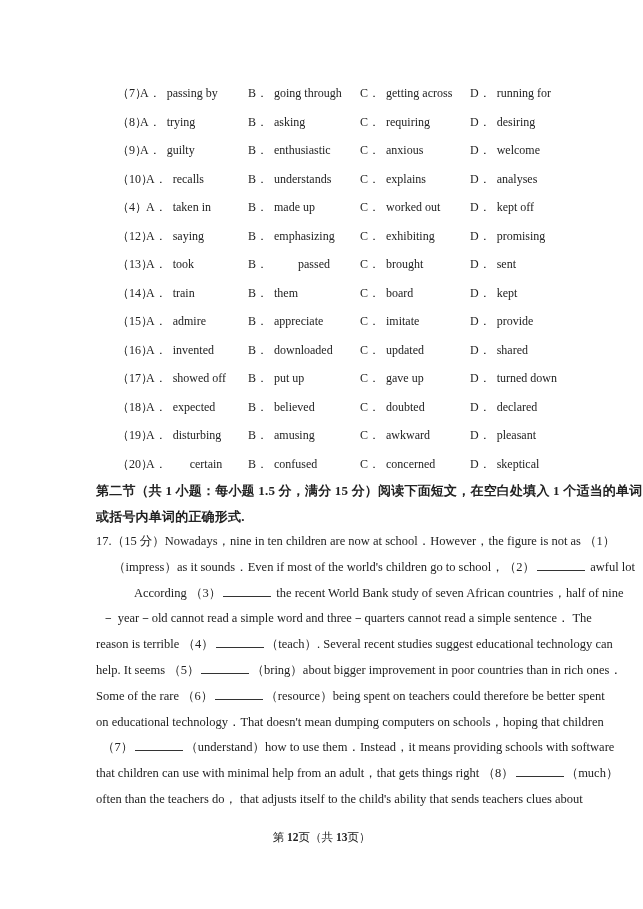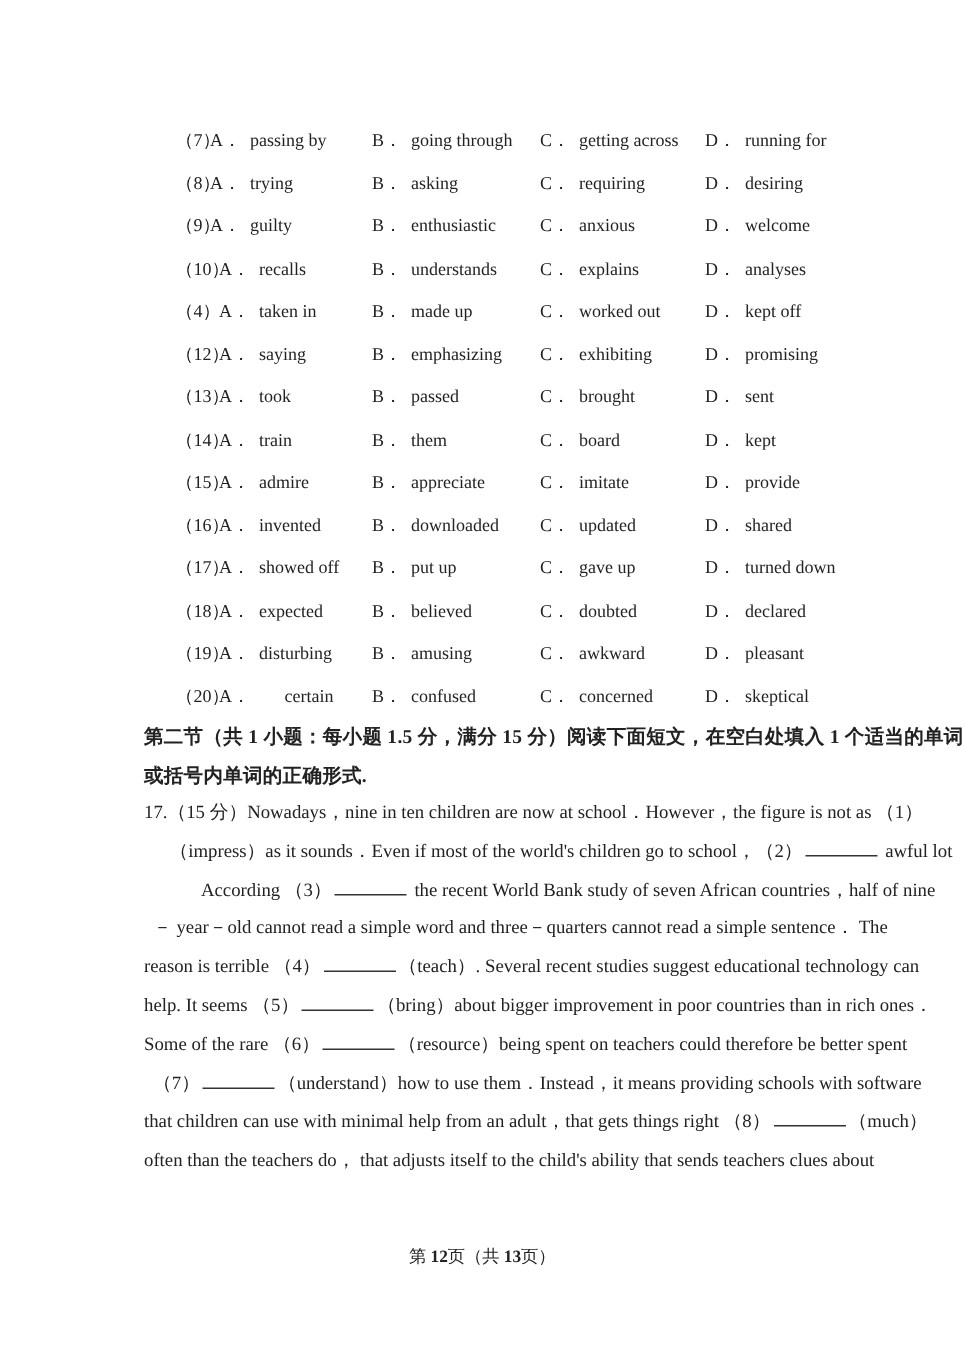--- a/index.html
+++ b/index.html
@@ -71,21 +71,21 @@
       <div class="opt-row" style="top: 225.5px;">
         <span class="c-num">（12）</span>
         <span class="c-a wide"><span class="lbl" style="position: static;">A．</span><span style="position: static;">saying</span></span>
         <span class="c-b"><span class="lbl" style="position: static;">B．</span><span style="position: static;">emphasizing</span></span>
         <span class="c-c"><span class="lbl" style="position: static;">C．</span><span style="position: static;">exhibiting</span></span>
         <span class="c-d"><span class="lbl" style="position: static;">D．</span><span style="position: static;">promising</span></span>
       </div>
       <div class="opt-row" style="top: 254px;">
         <span class="c-num">（13）</span>
         <span class="c-a wide"><span class="lbl" style="position: static;">A．</span><span style="position: static;">took</span></span>
-        <span class="c-b"><span class="lbl" style="position: static;">B．</span><span style="position: static;">passed</span></span>
+        <span class="c-b"><span class="lbl" style="position: static;">B．</span><span style="position: static; margin-left: 24px;">passed</span></span>
         <span class="c-c"><span class="lbl" style="position: static;">C．</span><span style="position: static;">brought</span></span>
         <span class="c-d"><span class="lbl" style="position: static;">D．</span><span style="position: static;">sent</span></span>
       </div>
       <div class="opt-row" style="top: 282.5px;">
         <span class="c-num">（14）</span>
         <span class="c-a wide"><span class="lbl" style="position: static;">A．</span><span style="position: static;">train</span></span>
         <span class="c-b"><span class="lbl" style="position: static;">B．</span><span style="position: static;">them</span></span>
         <span class="c-c"><span class="lbl" style="position: static;">C．</span><span style="position: static;">board</span></span>
         <span class="c-d"><span class="lbl" style="position: static;">D．</span><span style="position: static;">kept</span></span>
       </div>
@@ -139,20 +139,21 @@
   </div>
 
   <div class="passage">
     <div class="line justify">17.（15 分）Nowadays，nine in ten children are now at school．However，the figure is not as （1）</div>
     <div class="line indent1 justify"><span>（impress）as it sounds．Even if most of the world's children go to school，（2）</span><span class="blank"></span><span> awful lot</span></div>
     <div class="line indent2 justify"><span>According （3）</span><span class="blank"></span><span> the recent World Bank study of seven African countries，half of nine</span></div>
     <div class="line justify" style="padding-left:6px">－ year－old cannot read a simple word and three－quarters cannot read a simple sentence． The</div>
     <div class="line justify"><span>reason is terrible （4）</span><span class="blank"></span><span>（teach）. Several recent studies suggest educational technology can</span></div>
     <div class="line justify"><span>help. It seems （5）</span><span class="blank"></span><span>（bring）about bigger improvement in poor countries than in rich ones．</span></div>
     <div class="line justify"><span>Some of the rare （6）</span><span class="blank"></span><span>（resource）being spent on teachers could therefore be better spent</span></div>
+    <div class="line justify">on educational technology．That doesn't mean dumping computers on schools，hoping that children</div>
     <div class="line" style="padding-left:6px"><span>（7）</span><span class="blank"></span><span>（understand）how to use them．Instead，it means providing schools with software</span></div>
     <div class="line justify"><span>that children can use with minimal help from an adult，that gets things right （8）</span><span class="blank"></span><span>（much）</span></div>
     <div class="line justify">often than the teachers do， that adjusts itself to the child's ability that sends teachers clues about</div>
   </div>
 
   <div class="footer">
     <span>第 </span><b>12</b><span>页（共 </span><b>13</b><span>页）</span>
   </div>
 </div>
 

